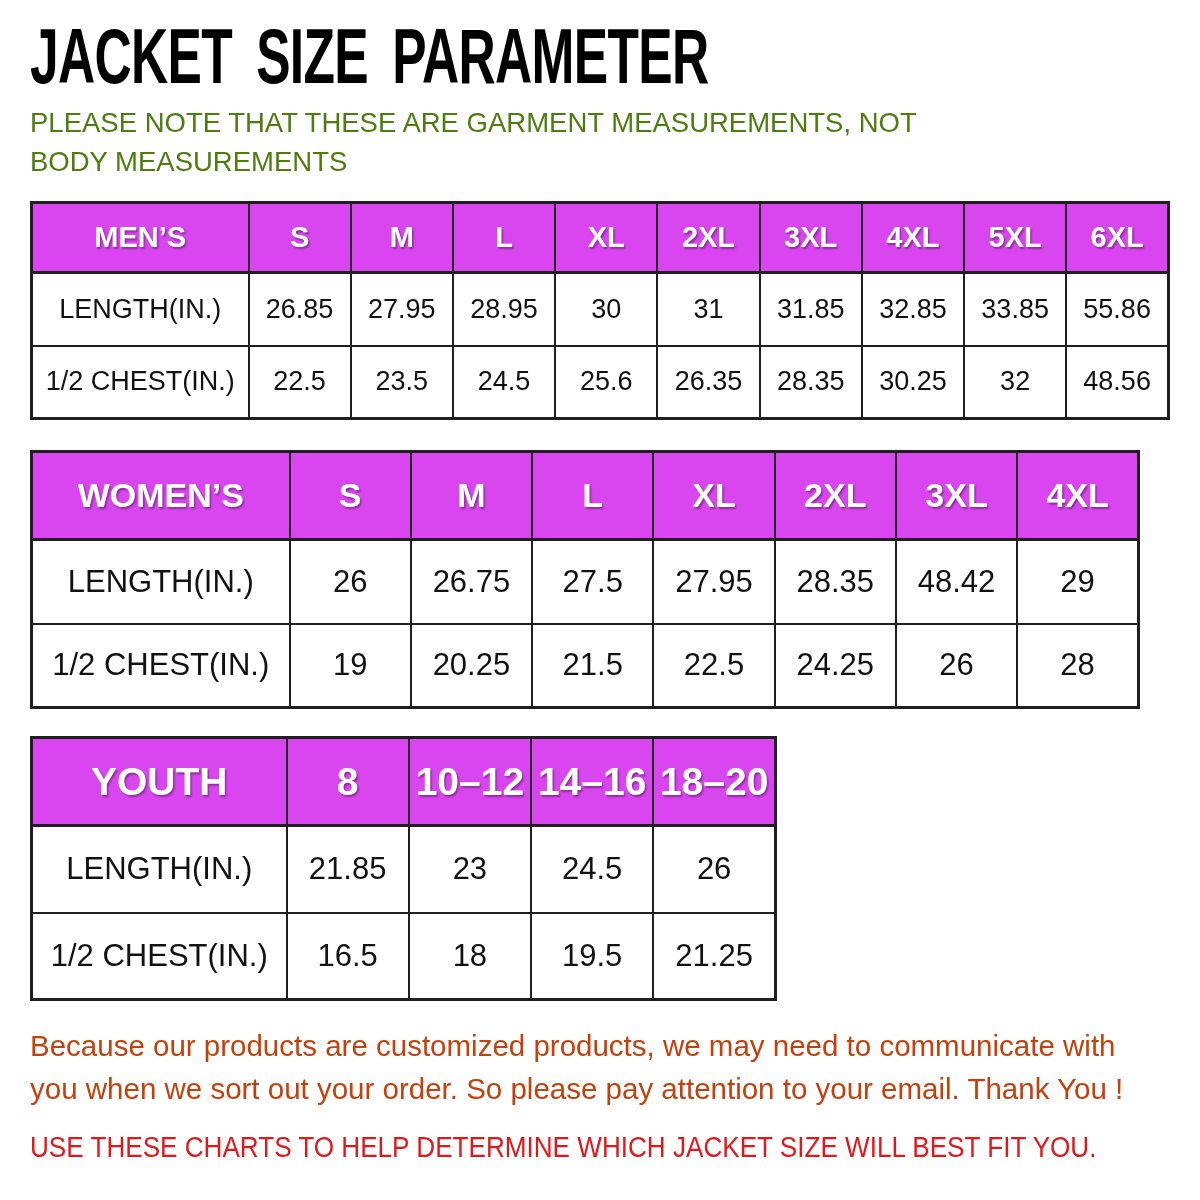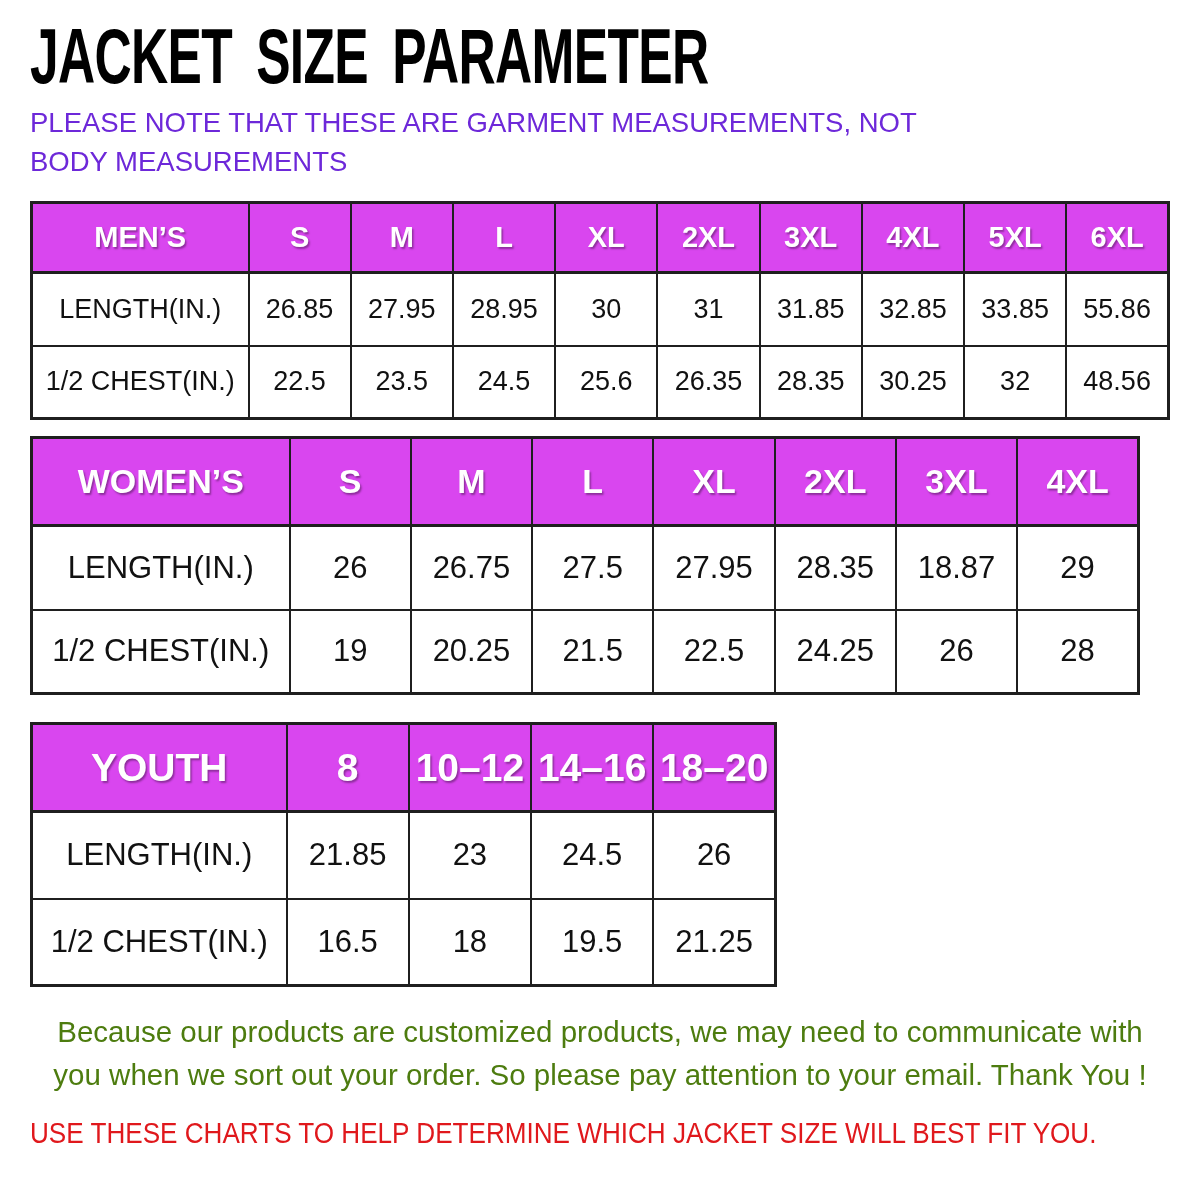--- a/index.html
+++ b/index.html
@@ -21,21 +21,21 @@
     letter-spacing: -1px;
     word-spacing: 16px;
     white-space: nowrap;
     transform: scaleX(0.66);
     transform-origin: left top;
     color: #000;
     margin: 6px 0 0 0;
   }
 
   .note {
-    color: #6d28d9;
+    color: #4d7c0f;
     font-size: 27.5px;
     line-height: 1.4;
     max-width: 930px;
     margin: 14px 0 4px 0;
   }
 
   table.size-table {
     border-collapse: collapse;
     table-layout: fixed;
     text-align: center;
@@ -53,35 +53,34 @@
     font-weight: bold;
     text-shadow: 1.5px 1.5px 2px rgba(0,0,0,0.35);
     border-bottom-width: 3px;
   }
   .size-table tbody th { font-weight: normal; }
 
   table.mens { width: 1140px; margin-top: 20px; font-size: 27px; }
   .mens thead th { height: 70px; font-size: 29px; }
   .mens tbody th, .mens tbody td { height: 73px; }
 
-  table.womens { width: 1110px; margin-top: 16px; font-size: 31px; }
+  table.womens { width: 1110px; margin-top: 30px; font-size: 31px; }
   .womens thead th { height: 88px; font-size: 34px; }
   .womens tbody th, .womens tbody td { height: 84px; }
 
   table.youth { width: 747px; margin-top: 27px; font-size: 31px; }
   .youth thead th { height: 88px; font-size: 39px; }
   .youth tbody th, .youth tbody td { height: 87px; }
 
   .footer-paragraph {
-    color: #4d7c0f;
+    color: #c2410c;
     font-size: 29.5px;
     line-height: 1.45;
     max-width: 1140px;
     margin: 24px 0 0 0;
-    text-align: center;
   }
   .footer-advice {
     color: #e0181c;
     font-size: 29px;
     margin: 20px 0 0 0;
     white-space: nowrap;
     transform: scaleX(0.9);
     transform-origin: left top;
   }
 </style>
@@ -173,21 +172,21 @@
       </tr>
     </thead>
     <tbody>
       <tr>
         <th>LENGTH(IN.)</th>
         <td>26</td>
         <td>26.75</td>
         <td>27.5</td>
         <td>27.95</td>
         <td>28.35</td>
-        <td>18.87</td>
+        <td>48.42</td>
         <td>29</td>
       </tr>
       <tr>
         <th>1/2 CHEST(IN.)</th>
         <td>19</td>
         <td>20.25</td>
         <td>21.5</td>
         <td>22.5</td>
         <td>24.25</td>
         <td>26</td>

